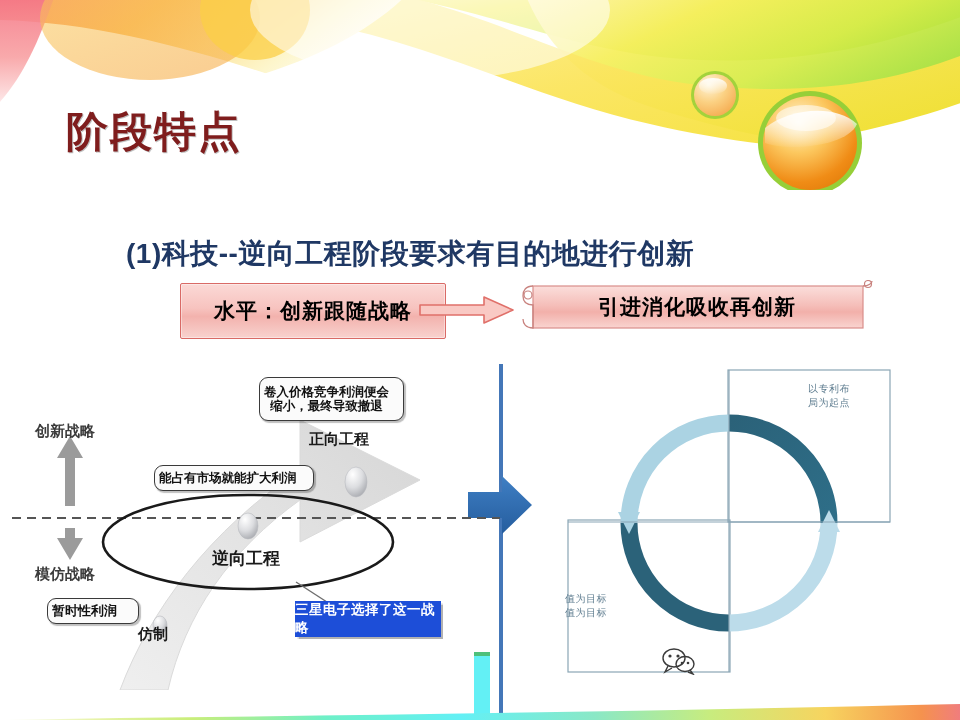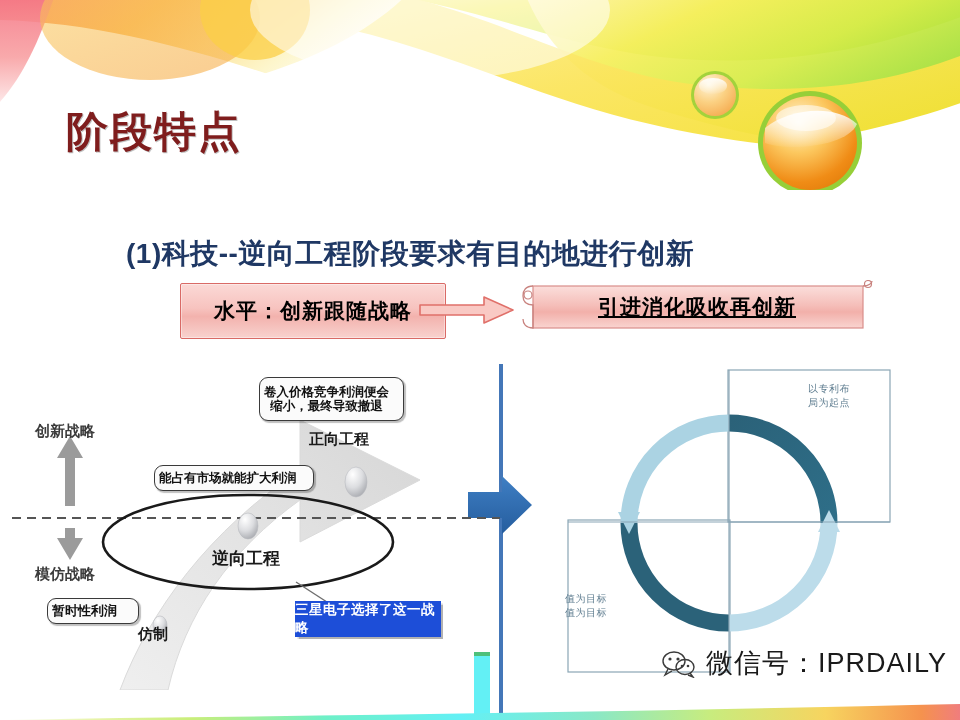--- a/index.html
+++ b/index.html
@@ -79,21 +79,20 @@
     left: 0; top: 0;
     width: 354px; height: 54px;
     display: flex;
     align-items: center;
     justify-content: center;
     font-size: 21px;
     font-weight: bold;
     color: #000;
     letter-spacing: 1px;
     z-index: 3;
-    text-decoration: underline;
   }
 
   .pink-arrow {
     position: absolute;
     left: 418px; top: 295px;
     width: 98px; height: 30px;
   }
 
   
   .v-divider {
@@ -439,21 +438,20 @@
   <svg width="38" height="30" viewBox="0 0 38 30">
     <ellipse cx="14" cy="13" rx="11" ry="9" fill="none" stroke="#3a3a3a" stroke-width="1.4"></ellipse>
     <path d="M 8,21 L 5,27 L 12,23" fill="none" stroke="#3a3a3a" stroke-width="1.4"></path>
     <circle cx="10" cy="11" r="1.6" fill="#3a3a3a"></circle>
     <circle cx="18" cy="11" r="1.6" fill="#3a3a3a"></circle>
     <ellipse cx="25" cy="19" rx="9" ry="7.5" fill="none" stroke="#3a3a3a" stroke-width="1.4"></ellipse>
     <path d="M 30,25 L 33,29 L 28,27" fill="none" stroke="#3a3a3a" stroke-width="1.4"></path>
     <circle cx="22" cy="18" r="1.3" fill="#3a3a3a"></circle>
     <circle cx="28" cy="18" r="1.3" fill="#3a3a3a"></circle>
   </svg>
-  <span class="wm-text">微信号：IPRDAILY</span>
 </div>
 
 <svg class="bottom-strip" viewBox="0 0 960 16" preserveAspectRatio="none">
   <defs>
     <linearGradient id="gBottom" x1="0" y1="0" x2="1" y2="0">
       <stop offset="0%" stop-color="#ffffff"></stop>
       <stop offset="10%" stop-color="#e7f3a8"></stop>
       <stop offset="20%" stop-color="#c9ee7a"></stop>
       <stop offset="34%" stop-color="#6ef0c8"></stop>
       <stop offset="48%" stop-color="#63f0f5"></stop>

